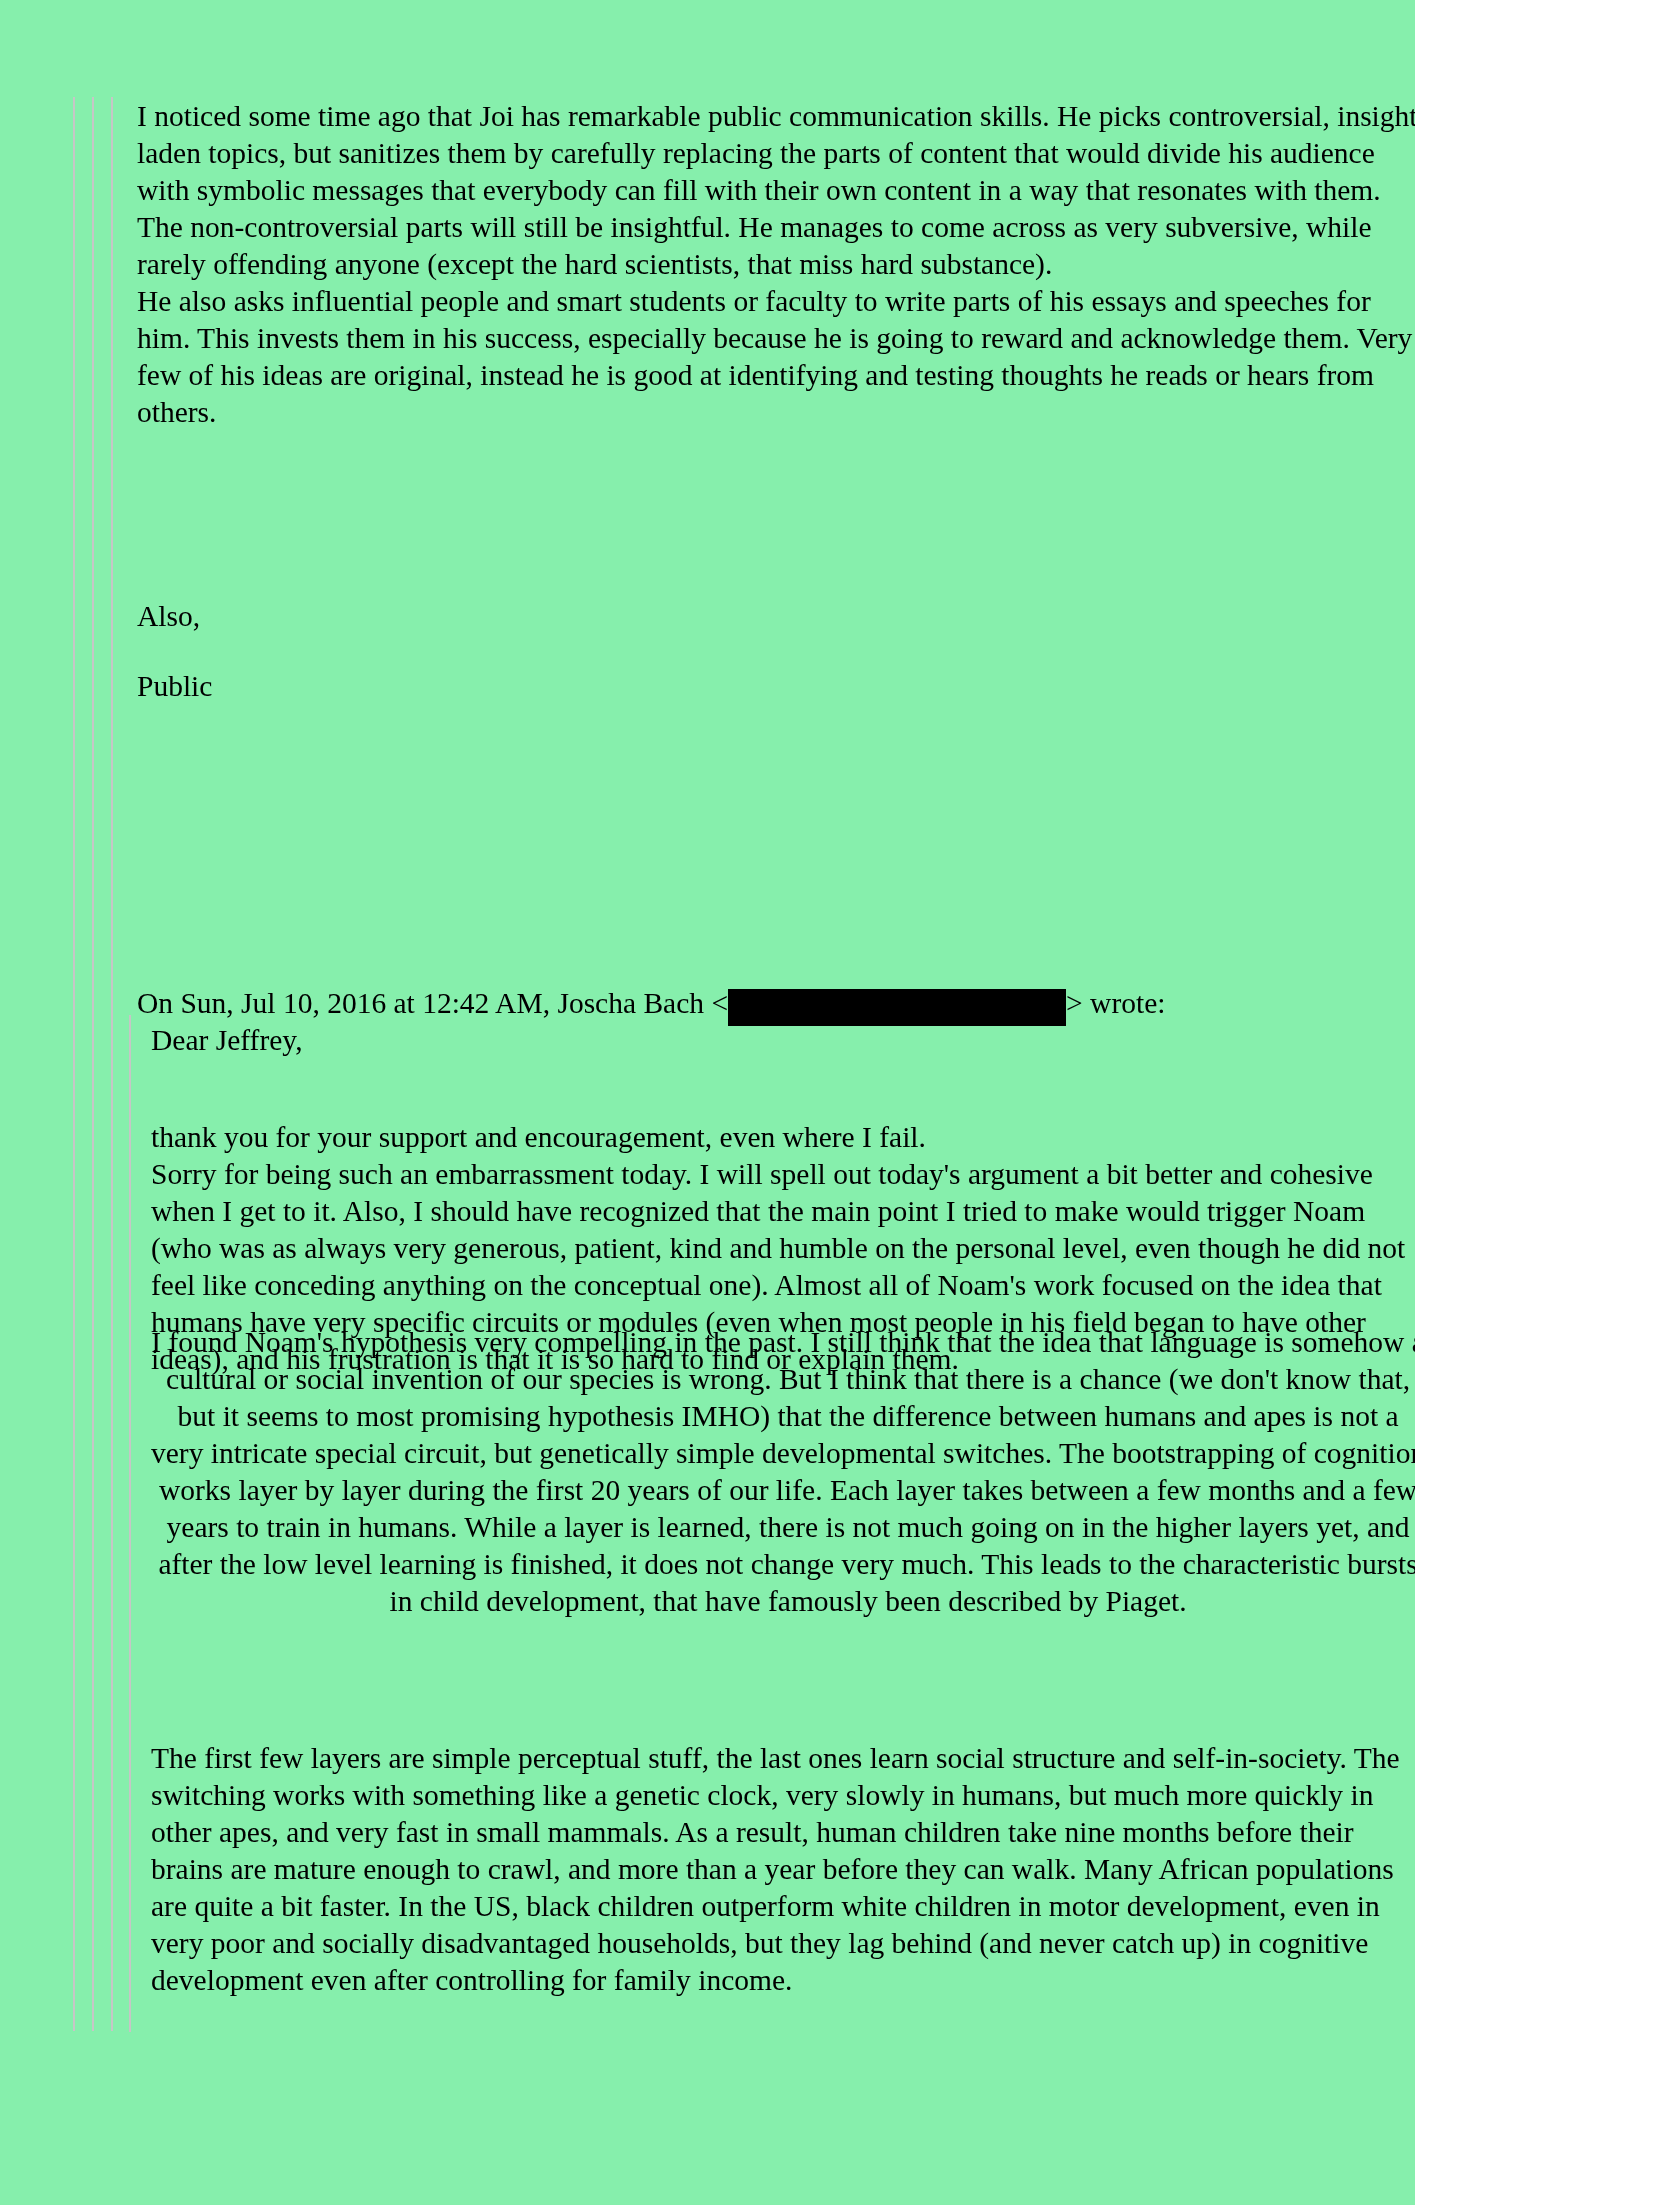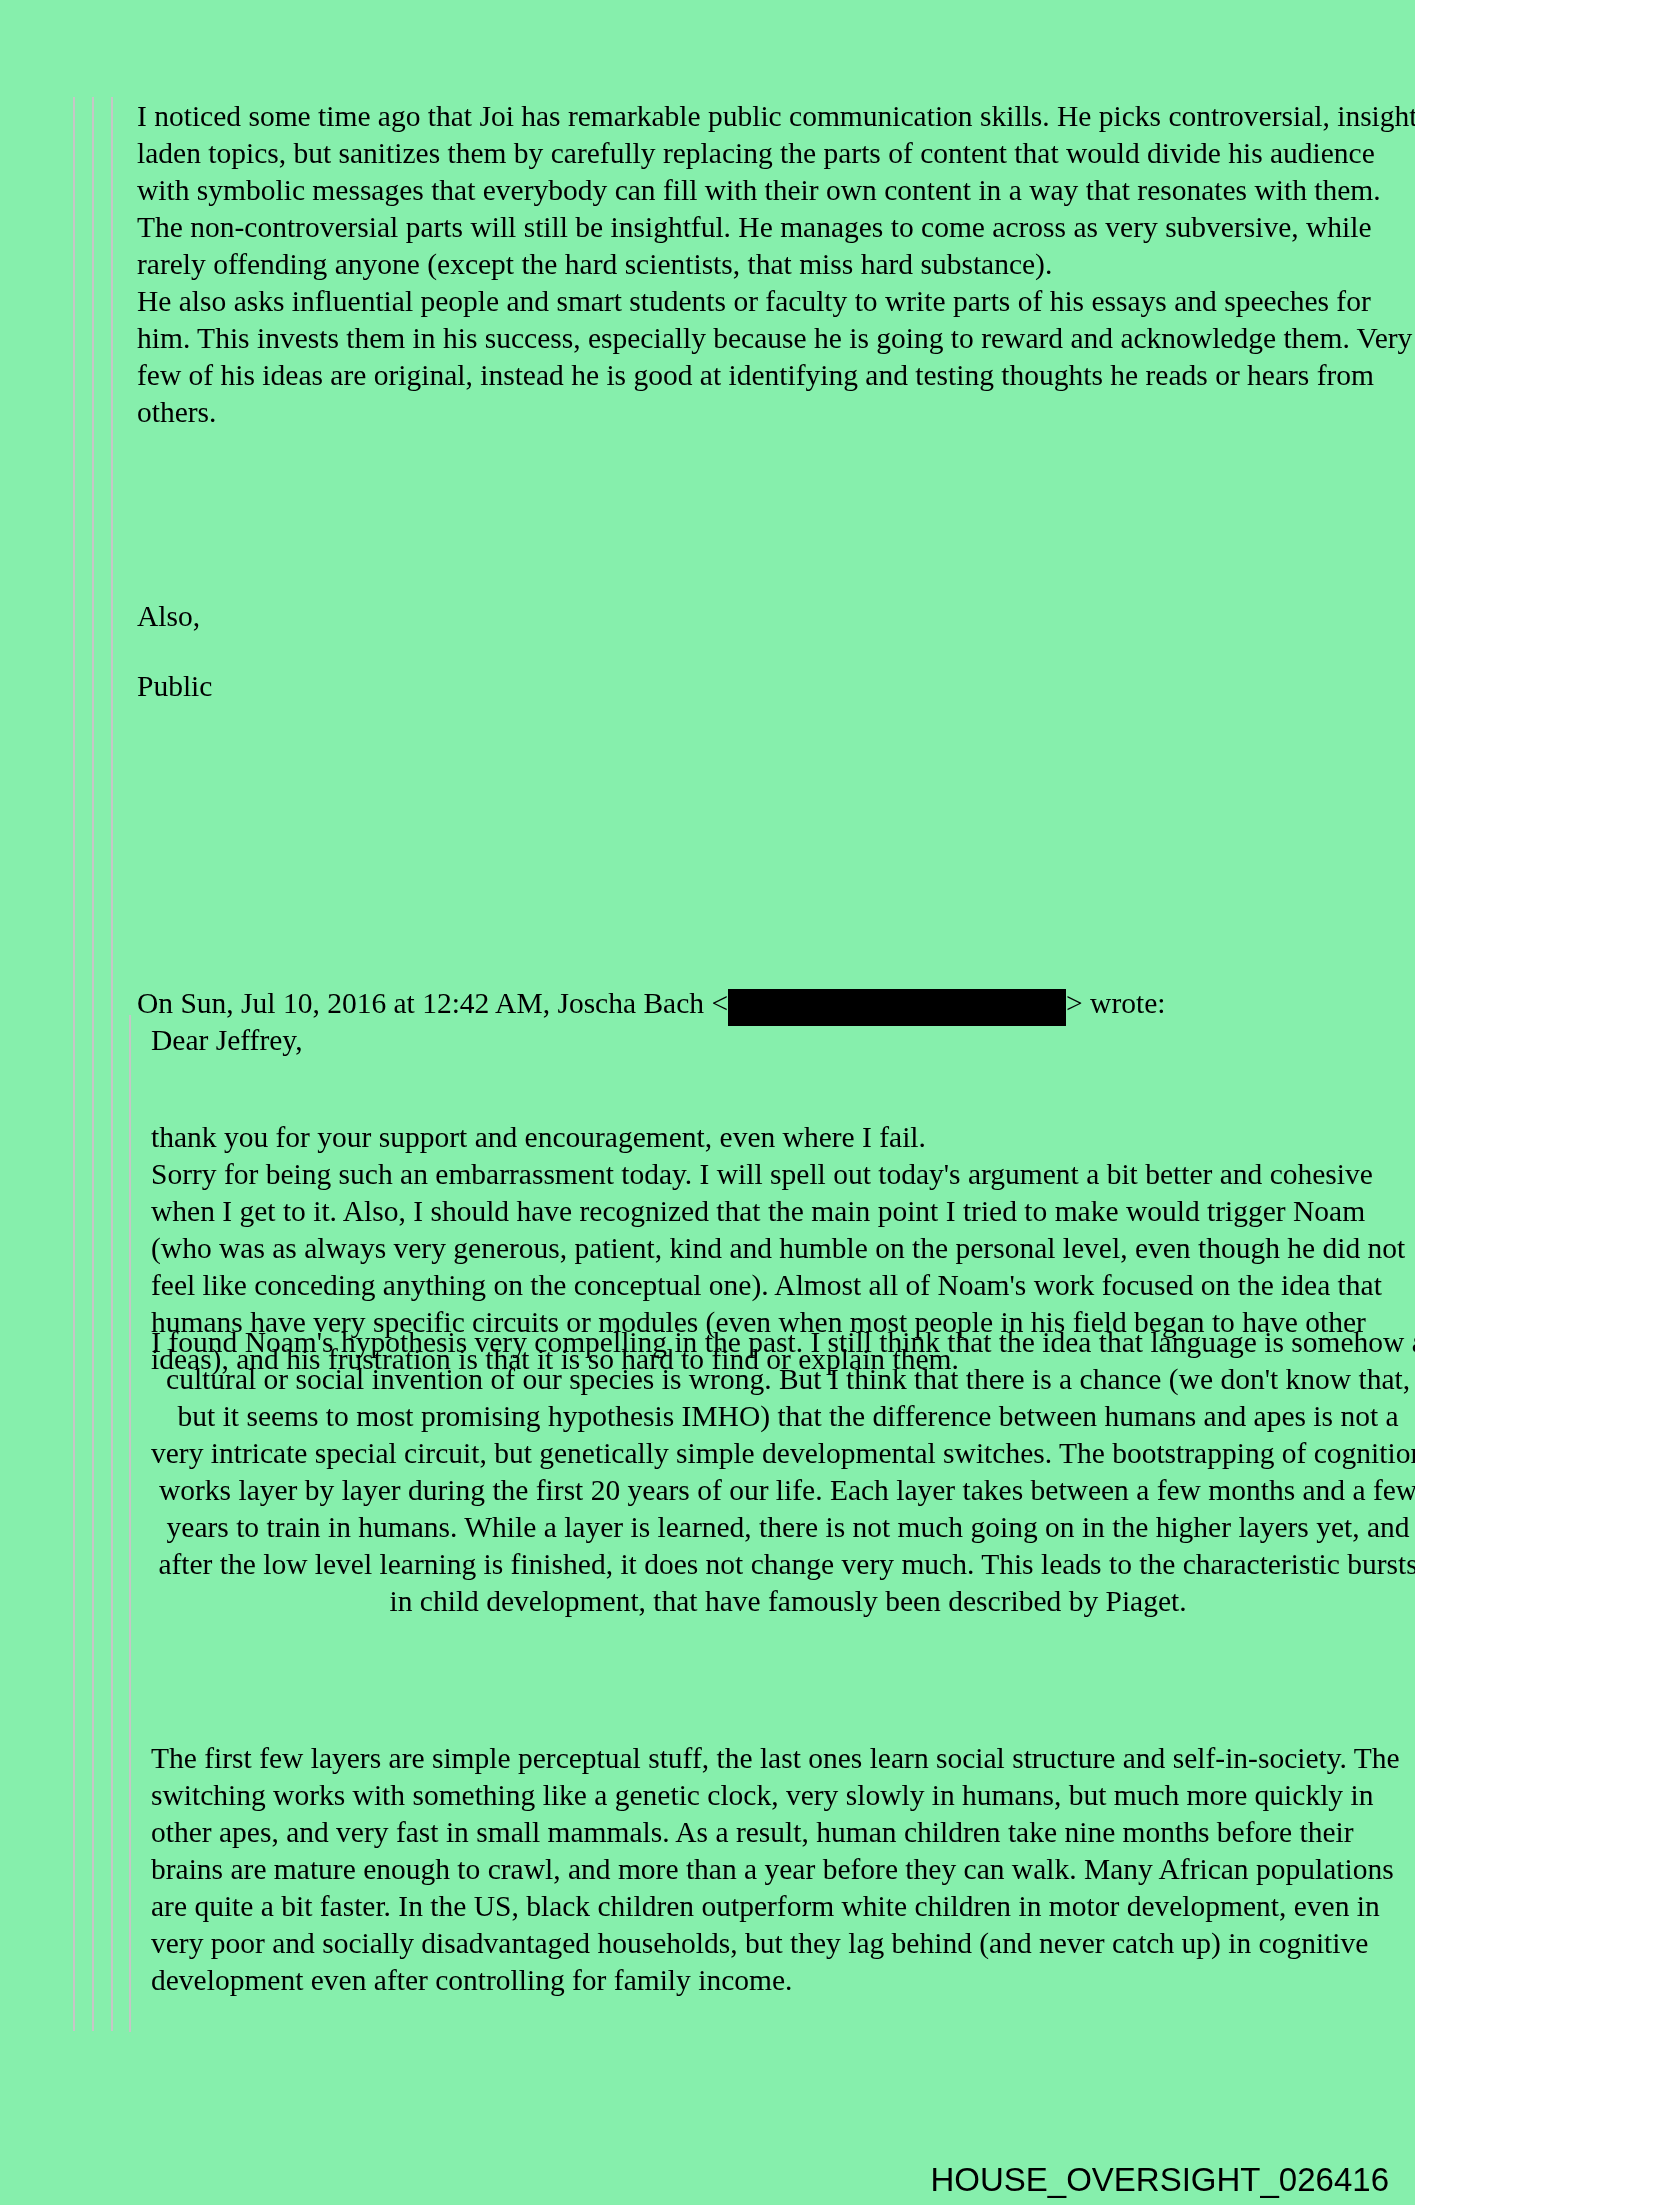--- a/index.html
+++ b/index.html
@@ -116,16 +116,15 @@
 in child development, that have famously been described by Piaget.</div>
 
   <div id="q3" class="tblock inner-level">The first few layers are simple perceptual stuff, the last ones learn social structure and self-in-society. The
 switching works with something like a genetic clock, very slowly in humans, but much more quickly in
 other apes, and very fast in small mammals. As a result, human children take nine months before their
 brains are mature enough to crawl, and more than a year before they can walk. Many African populations
 are quite a bit faster. In the US, black children outperform white children in motor development, even in
 very poor and socially disadvantaged households, but they lag behind (and never catch up) in cognitive
 development even after controlling for family income.</div>
 
-  <div class="bates">HOUSE_OVERSIGHT_026416</div>
 
 </div>
 
 
 </body></html>

